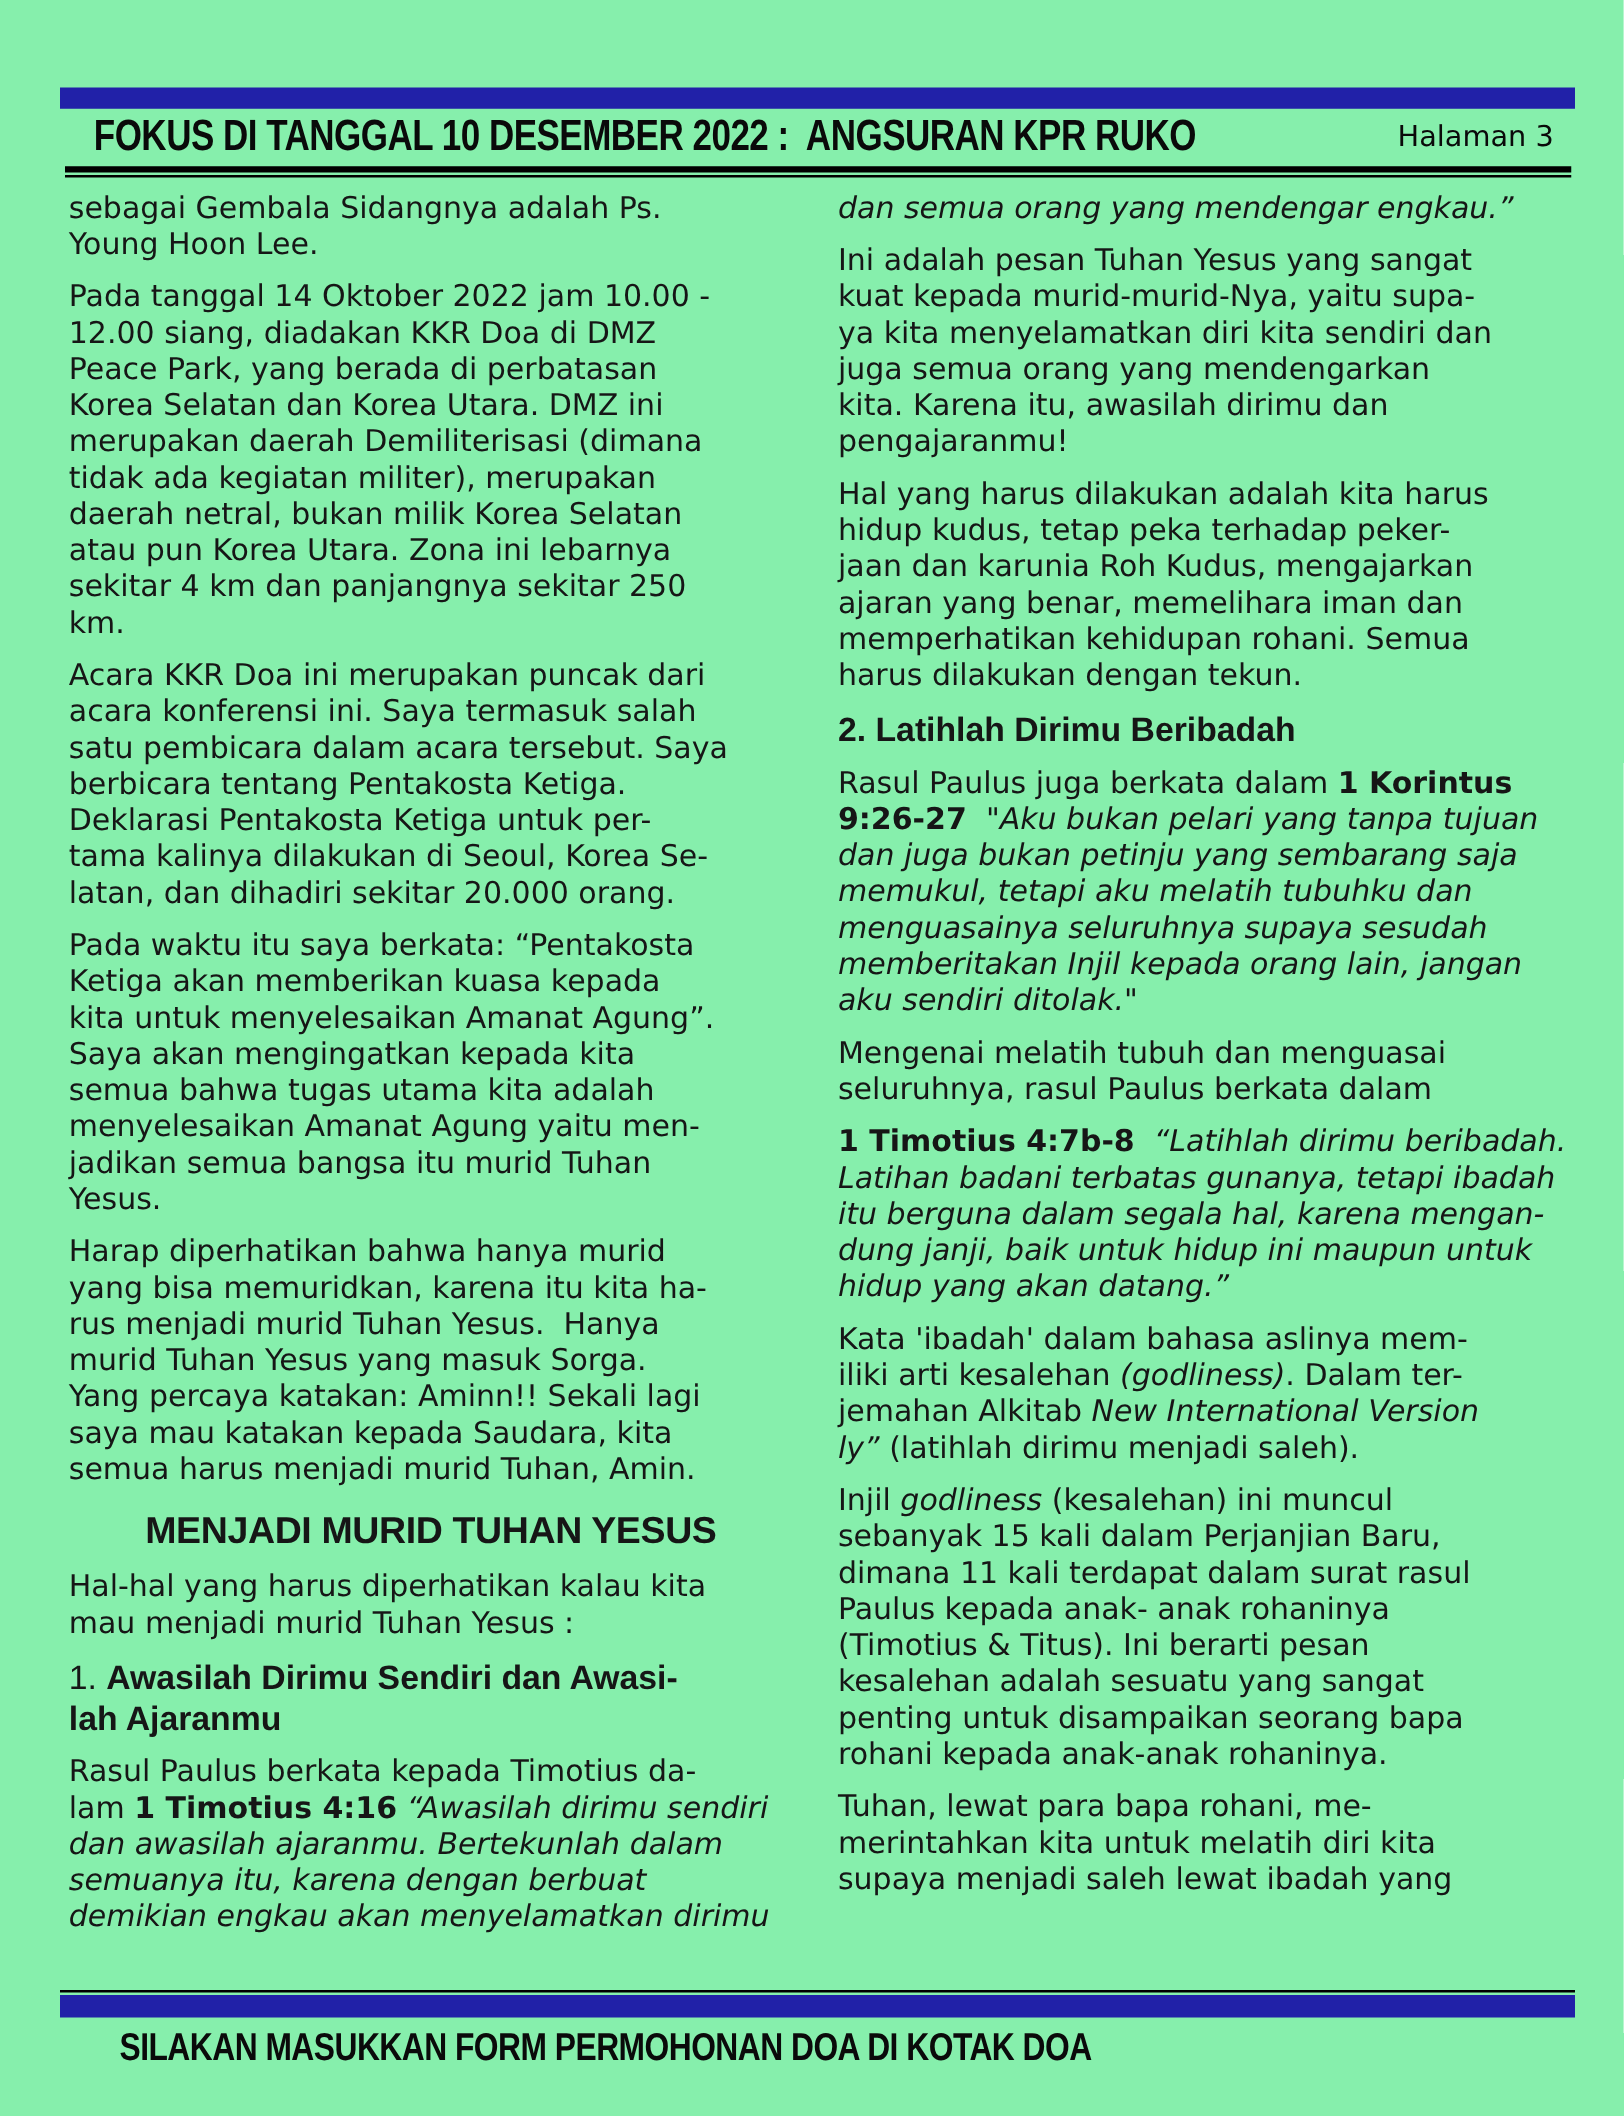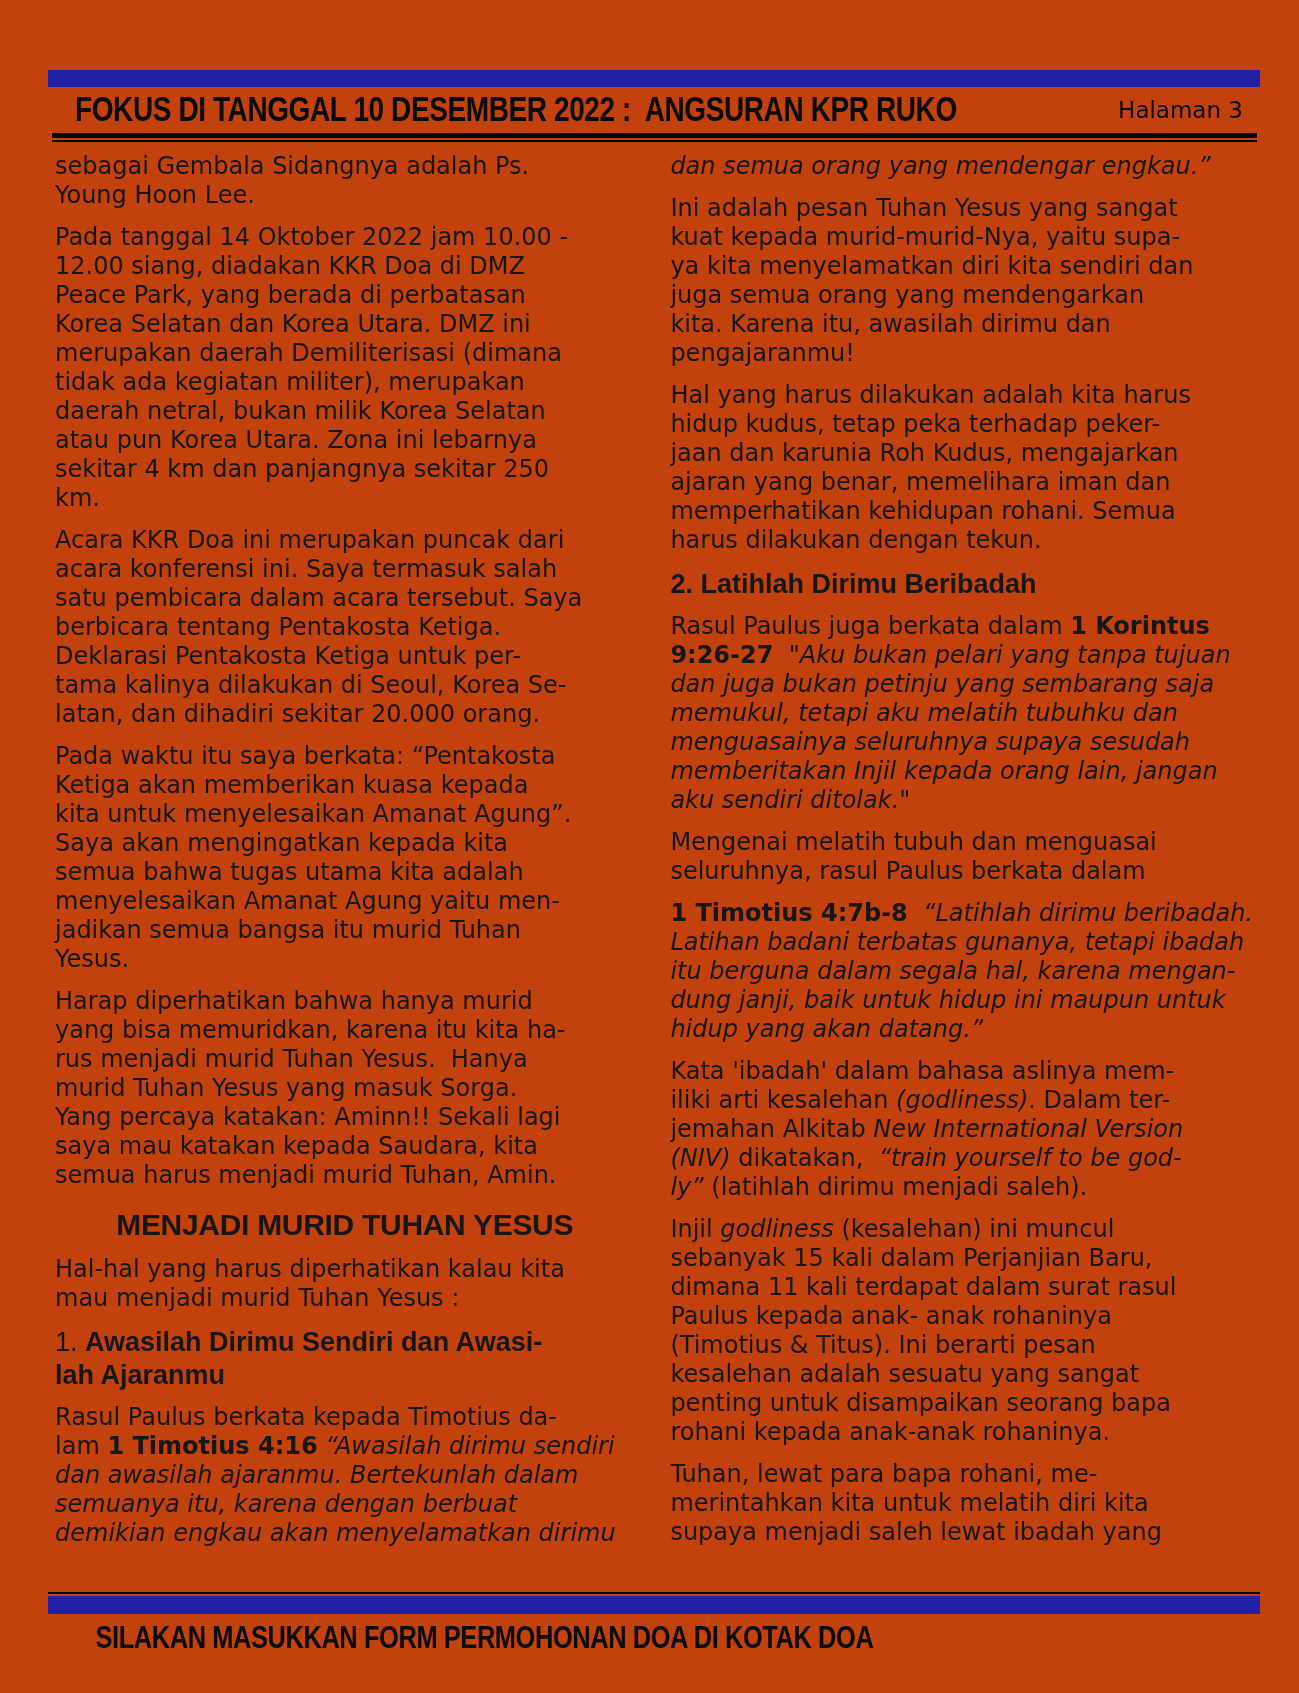--- a/index.html
+++ b/index.html
@@ -3,21 +3,21 @@
 <meta charset="utf-8">
 <style>
   html, body { margin: 0; padding: 0; background: #ffffff; }
   body {
     width: 1299px; height: 1693px;
     position: relative;
     font-family: "DejaVu Sans", sans-serif;
     color: #161616;
     overflow: hidden;
   }
-  .page { position: absolute; inset: 0; background: #c2410c; }
+  .page { position: absolute; inset: 0; background: #86efac; }
 
   
   .top-bar {
     position: absolute; left: 48px; right: 39px; top: 70px; height: 17px;
     background: #2121A8;
   }
   .header-row {
     position: absolute; left: 55px; right: 46px; top: 87px; height: 46px;
   }
   .header-title {
@@ -191,21 +191,20 @@
           <span class="line"><span class="b">1 Timotius 4:7b-8</span><span>  </span><span class="i">“Latihlah dirimu beribadah.</span></span>
           <span class="line"><span class="i">Latihan badani terbatas gunanya, tetapi ibadah</span></span>
           <span class="line"><span class="i">itu berguna dalam segala hal, karena mengan-</span></span>
           <span class="line"><span class="i">dung janji, baik untuk hidup ini maupun untuk</span></span>
           <span class="line"><span class="i">hidup yang akan datang.”</span></span>
         </div>
         <div class="block p">
           <span class="line"><span>Kata 'ibadah' dalam bahasa aslinya mem-</span></span>
           <span class="line"><span>iliki arti kesalehan </span><span class="i">(godliness)</span><span>. Dalam ter-</span></span>
           <span class="line"><span>jemahan Alkitab </span><span class="i">New International Version</span></span>
-          <span class="line"><span class="i">(NIV)</span><span> dikatakan,  </span><span class="i">“train yourself to be god-</span></span>
           <span class="line"><span class="i">ly”</span><span> (latihlah dirimu menjadi saleh).</span></span>
         </div>
         <div class="block p">
           <span class="line"><span>Injil </span><span class="i">godliness</span><span> (kesalehan) ini muncul</span></span>
           <span class="line"><span>sebanyak 15 kali dalam Perjanjian Baru,</span></span>
           <span class="line"><span>dimana 11 kali terdapat dalam surat rasul</span></span>
           <span class="line"><span>Paulus kepada anak- anak rohaninya</span></span>
           <span class="line"><span>(Timotius &amp; Titus). Ini berarti pesan</span></span>
           <span class="line"><span>kesalehan adalah sesuatu yang sangat</span></span>
           <span class="line"><span>penting untuk disampaikan seorang bapa</span></span>

